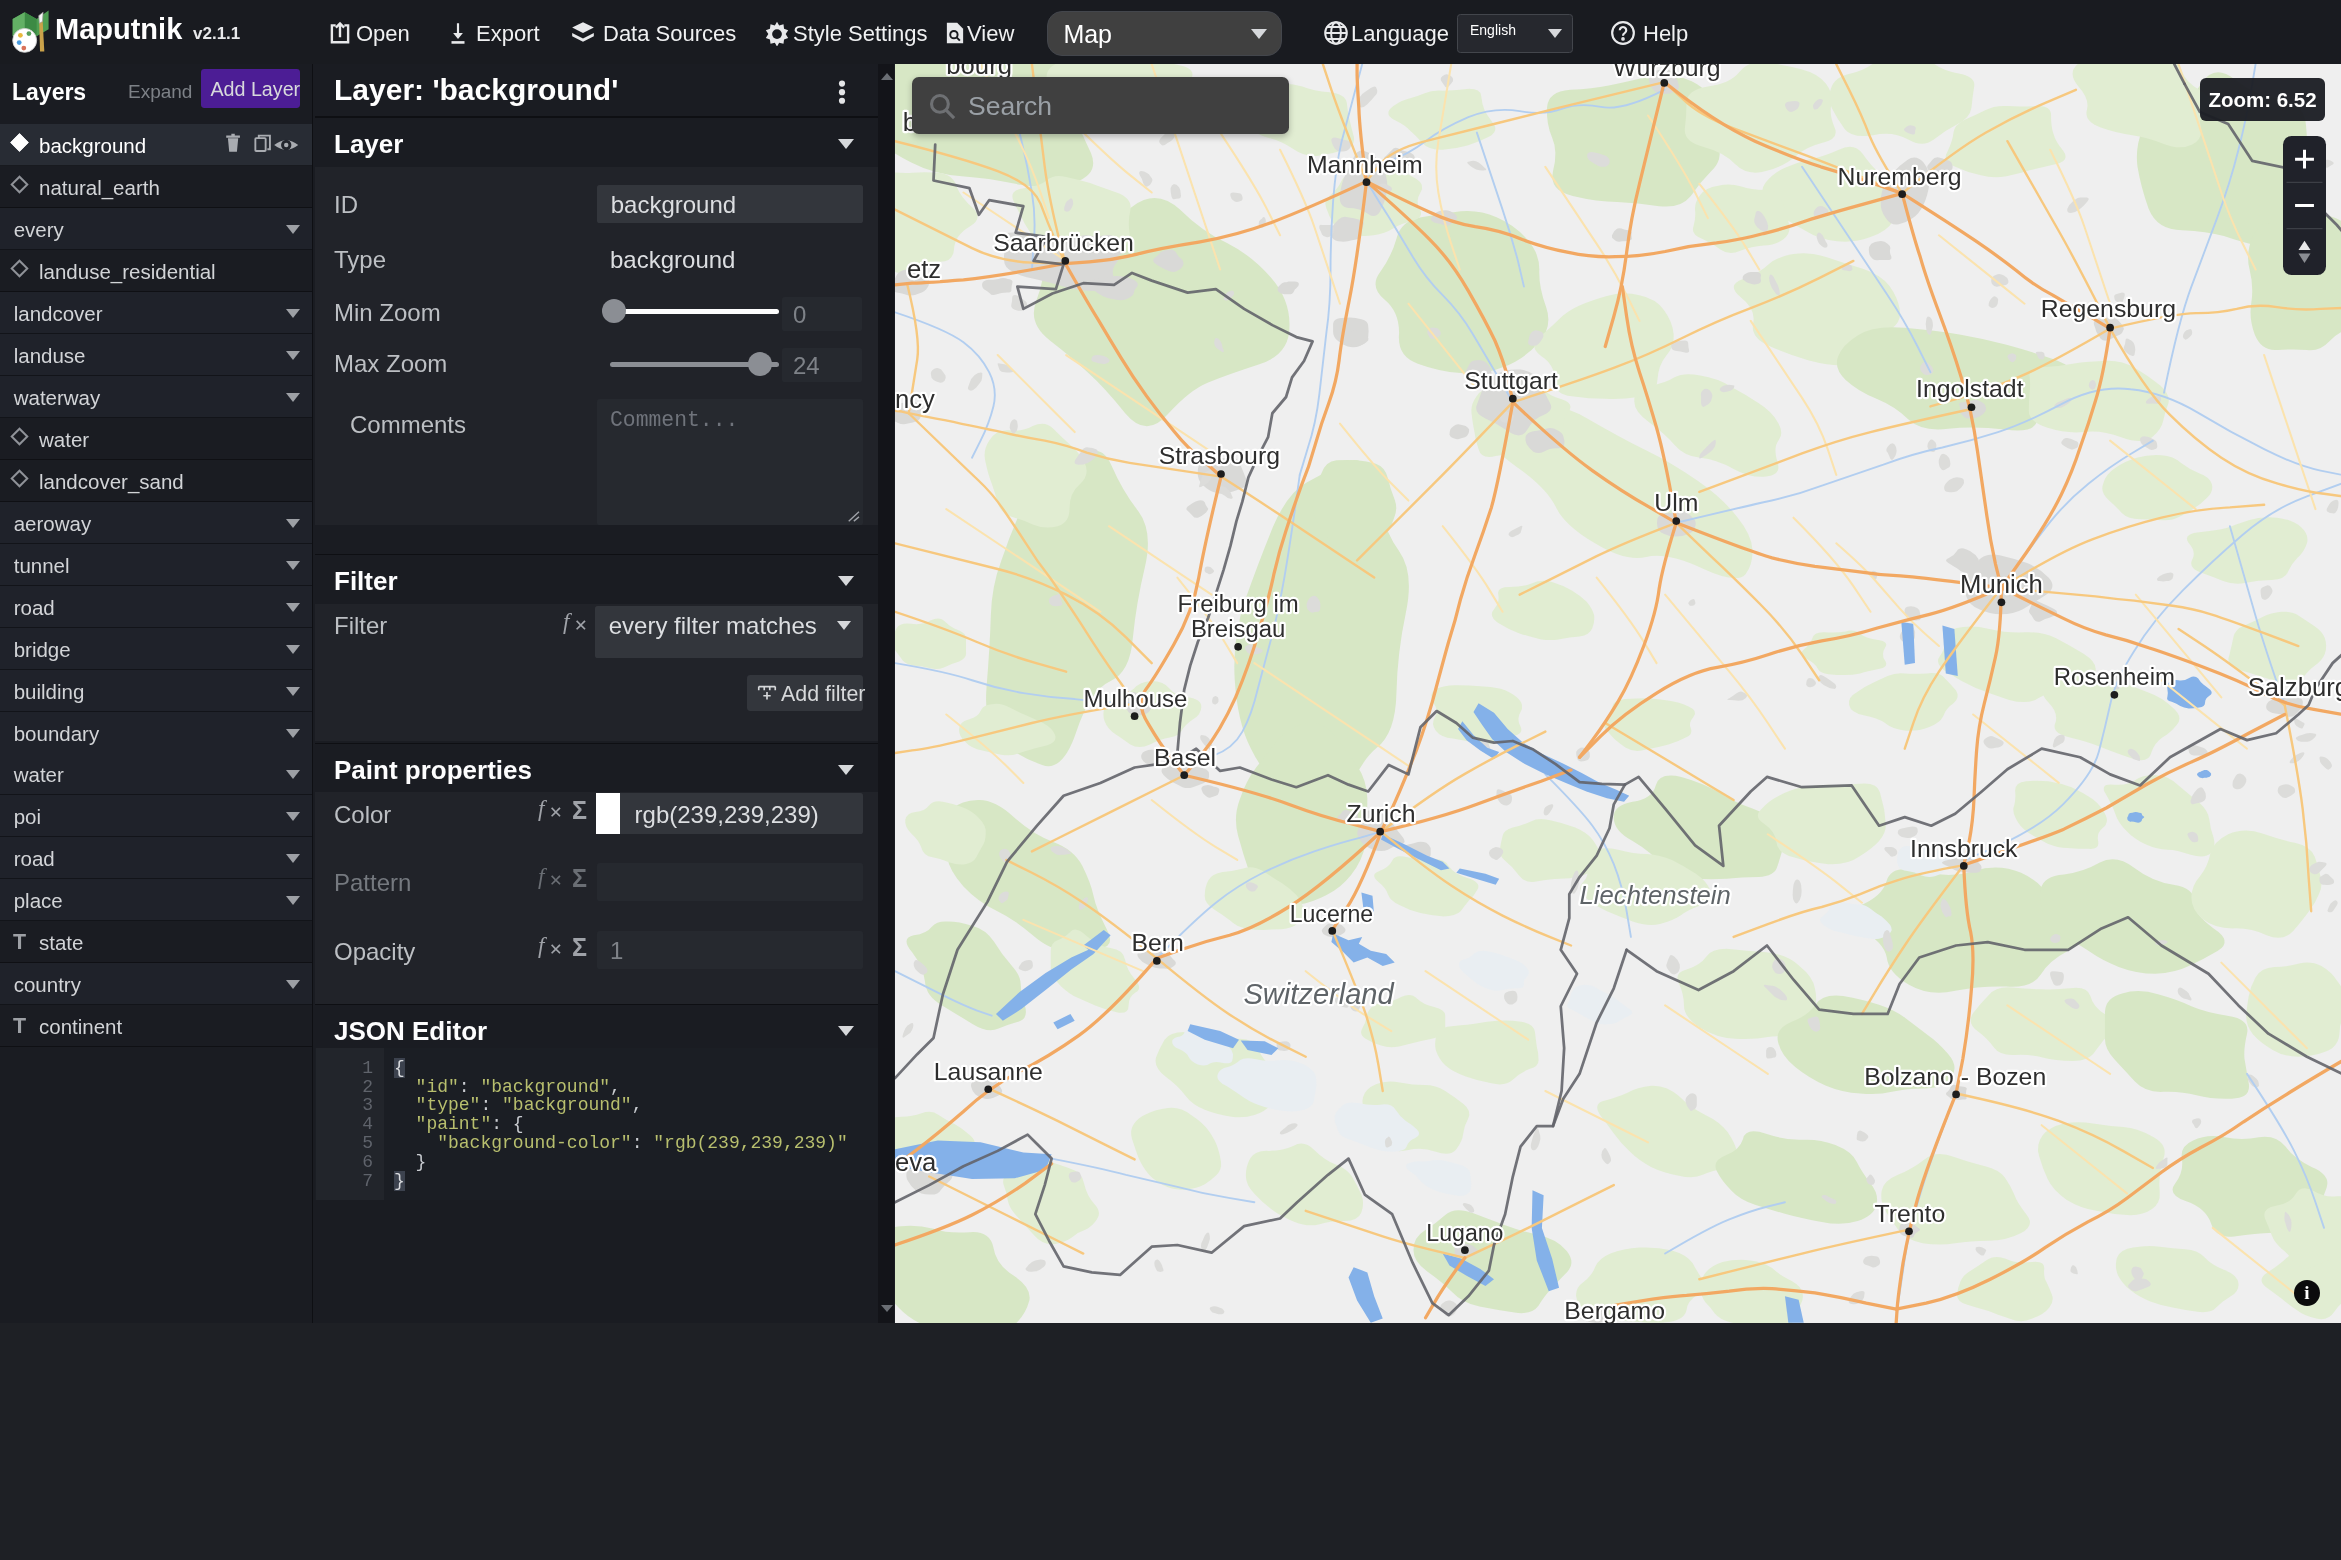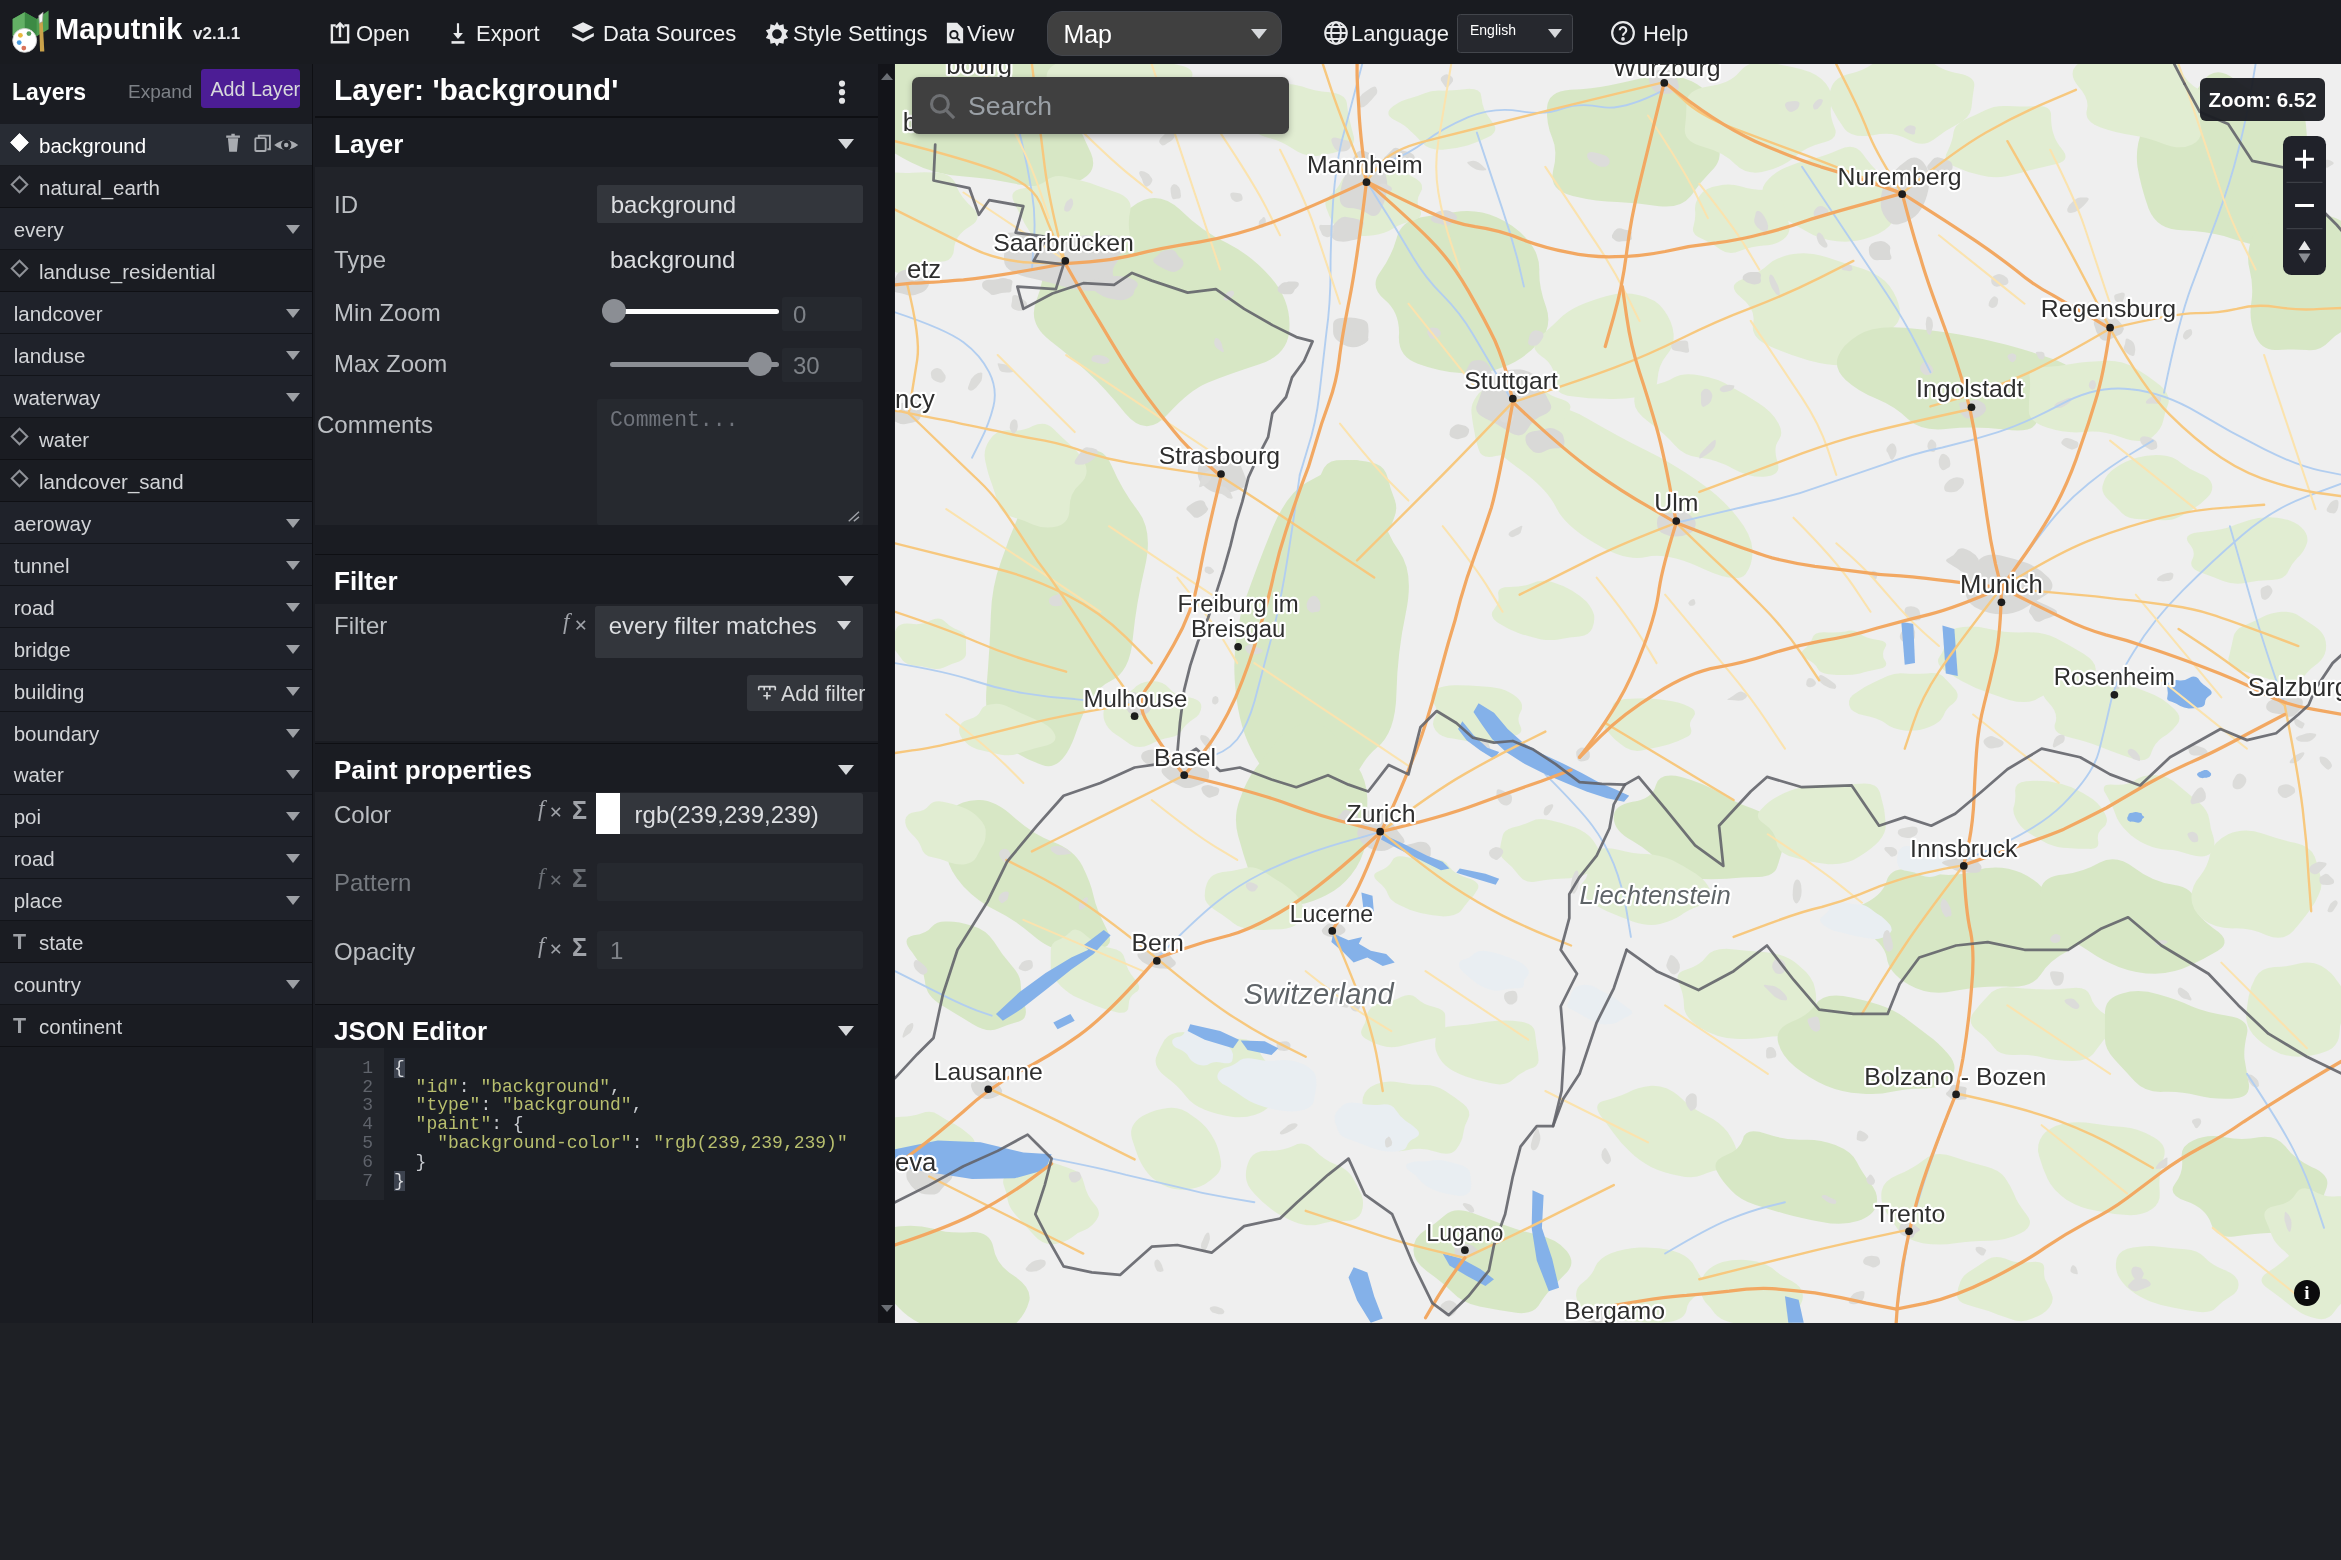--- a/index.html
+++ b/index.html
@@ -248,23 +248,23 @@
 <span class="flabel" style="left:19px;top:235px">Min Zoom</span>
 <div class="abs" style="left:295px;top:245px;width:169px;height:5.1px;background:#fdfdfd;border-radius:2.6px"></div>
 <div class="abs" style="left:287px;top:235px;width:24px;height:24px;background:#8b8e94;border-radius:50%"></div>
 <div class="dinput" style="left:467px;top:233px;width:80px;height:34px">
         <span class="abs" style="left:11px;top:4.3px">0</span>
       </div>
 <span class="flabel" style="left:19px;top:286px">Max Zoom</span>
 <div class="abs" style="left:295px;top:298px;width:169px;height:5.1px;background:#8b8e94;border-radius:2.6px"></div>
 <div class="abs" style="left:433px;top:288px;width:24px;height:24px;background:#8b8e94;border-radius:50%"></div>
 <div class="dinput" style="left:467px;top:284px;width:80px;height:34px">
-        <span class="abs" style="left:11px;top:4.3px">30</span>
-      </div>
-<span class="flabel" style="left:2px;top:347px">Comments</span>
+        <span class="abs" style="left:11px;top:4.3px">24</span>
+      </div>
+<span class="flabel" style="left:35px;top:347px">Comments</span>
 <div class="dinput" style="left:282px;top:335px;width:266px;height:126px">
         <span class="abs" style="left:13px;top:8.6px;font-family:'Liberation Mono',monospace;font-size:21.4px;color:#6f737b">Comment...</span>
         <svg class="abs" style="left:250px;top:111px" width="13.7" height="12" viewBox="0 0 16 14">
           <path d="M14 2 L2 13 M14 8 L8 13" stroke="#9fa2a8" stroke-width="1.6"></path>
         </svg>
       </div>
 <div class="sechdr" style="top:490px">
         <span class="t">Filter</span>
         <div class="c"></div>
       </div>

